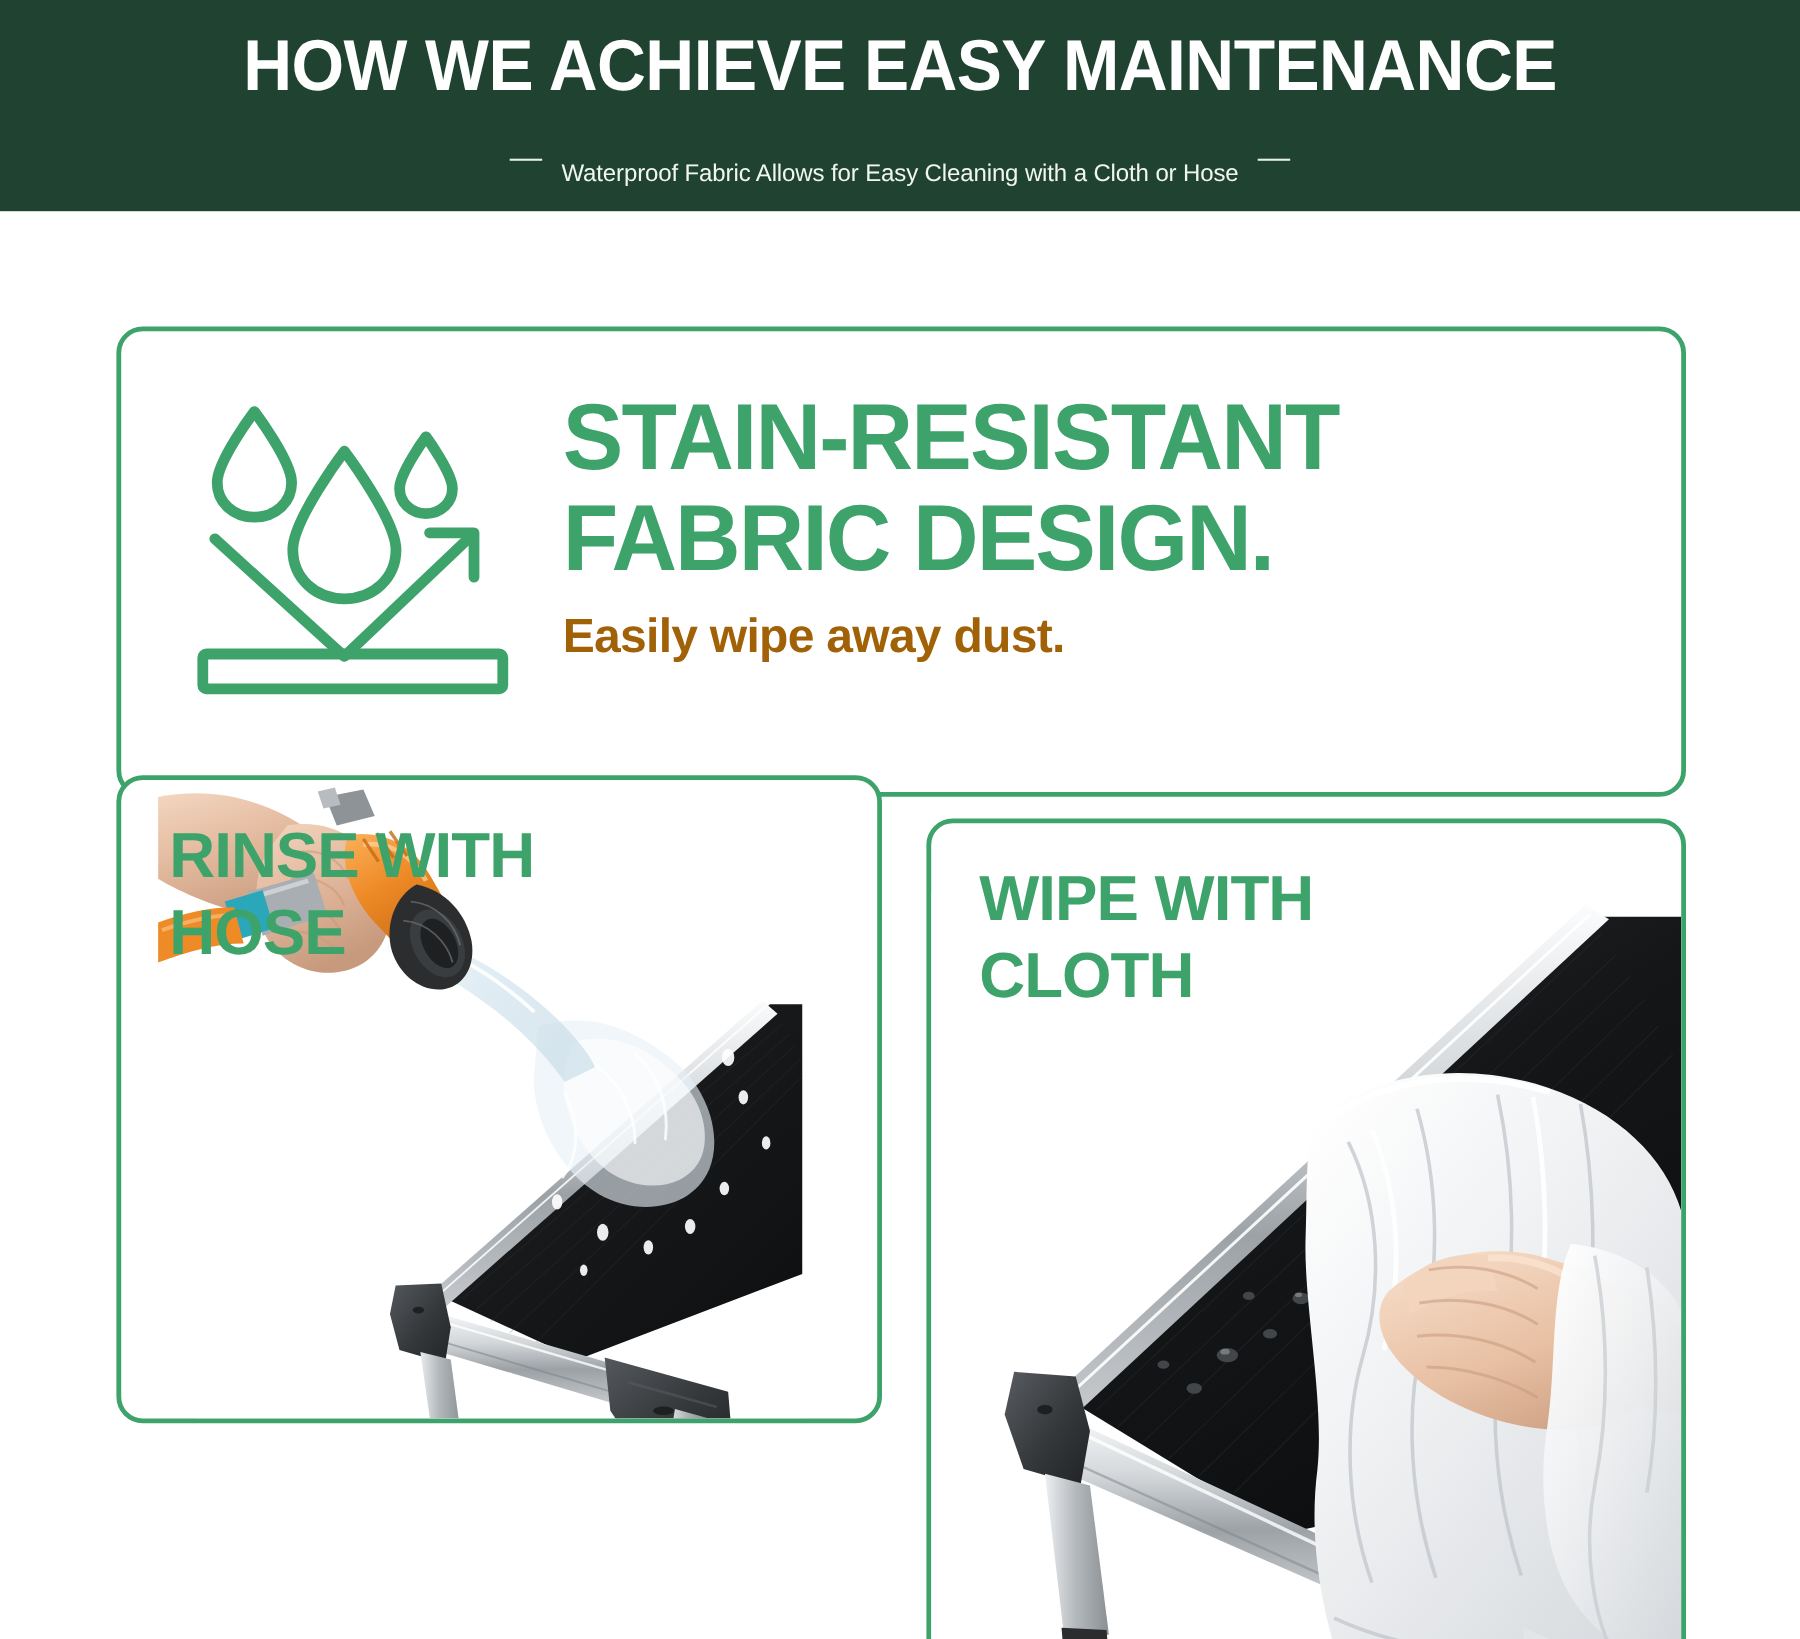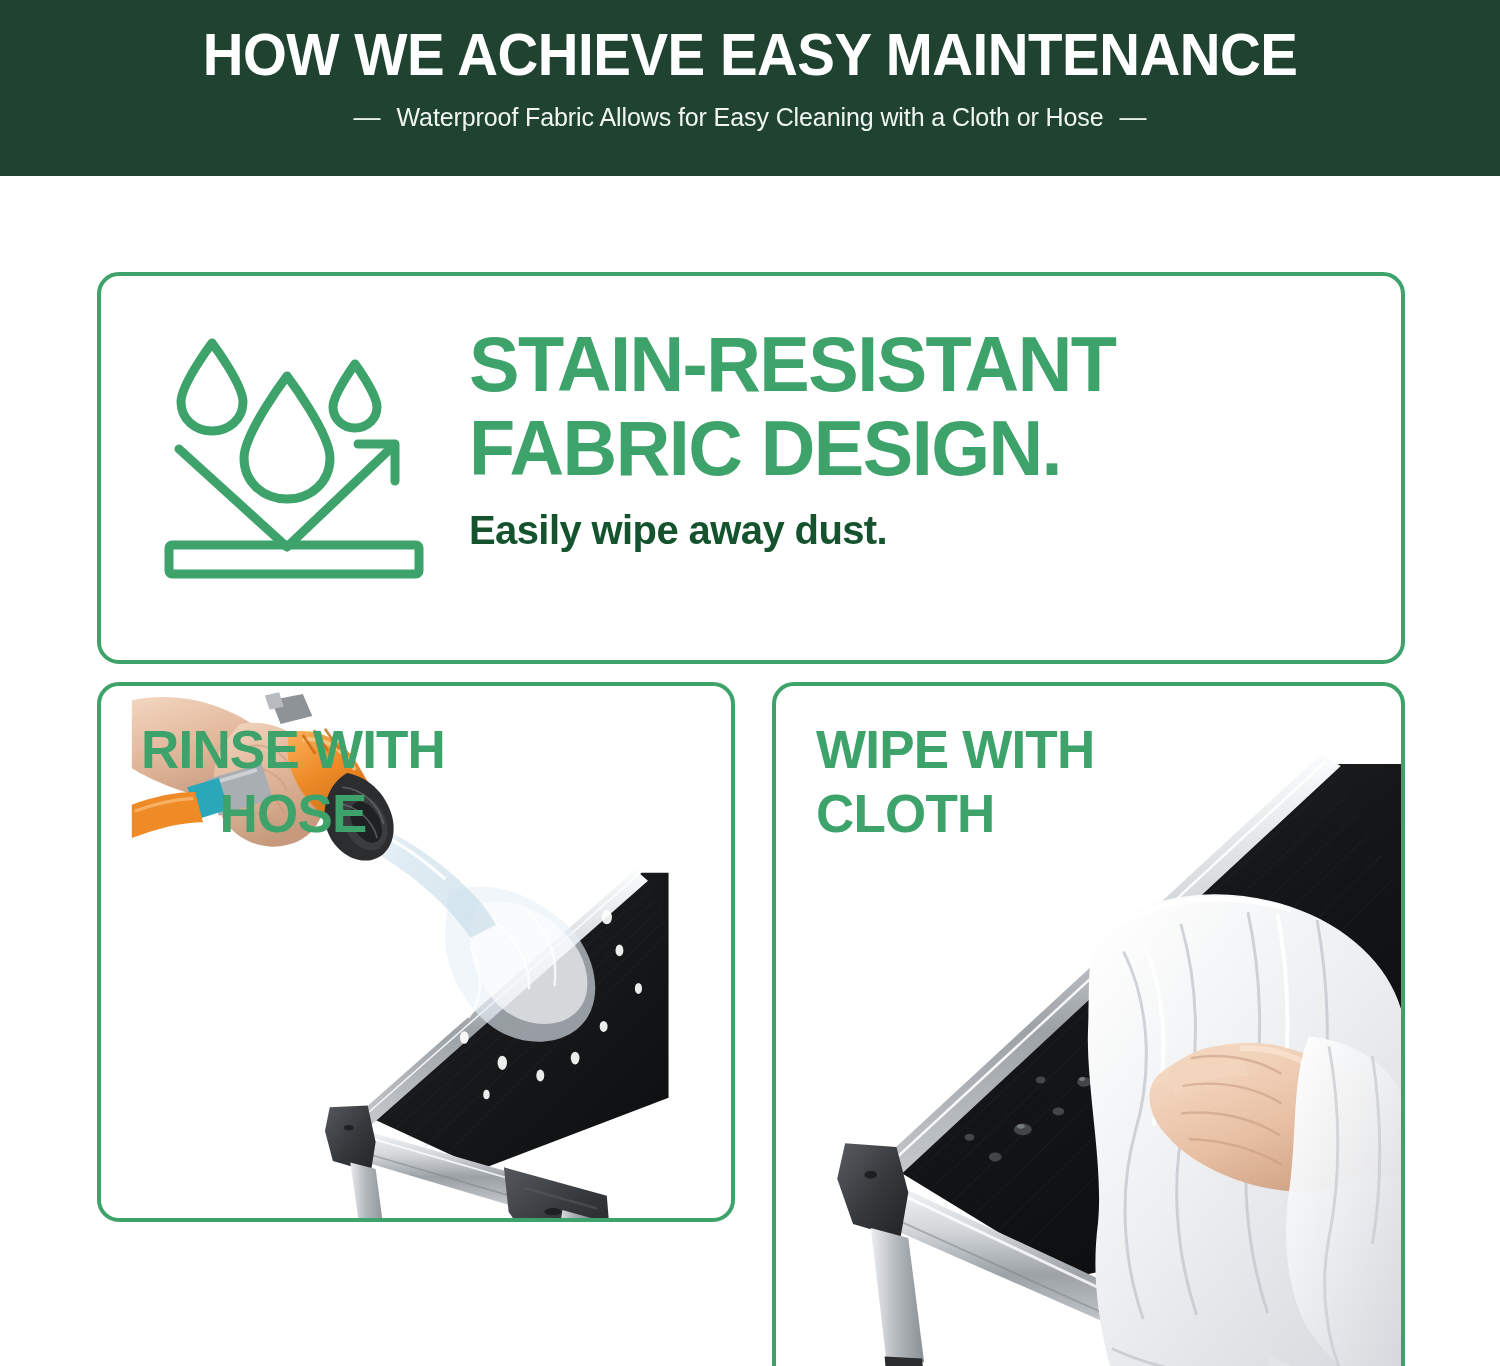--- a/index.html
+++ b/index.html
@@ -49,42 +49,43 @@
     white-space: nowrap;
   }
   .header-dash {
     color: #e8efe9;
     font-size: 27px;
     line-height: 30px;
     font-weight: 400;
   }
   .header-subtitle {
     color: #f2f6f2;
-    font-size: 25px;
+    font-size: 20px;
     line-height: 34px;
     font-weight: 400;
     letter-spacing: -0.1px;
+    margin-top: 28px;
   }
 
   
   .card {
     position: absolute;
     box-sizing: border-box;
     border: 4px solid #3DA36A;
     border-radius: 22px;
     background: #ffffff;
     overflow: hidden;
   }
   .card-top {
     left: 97px; top: 272px;
     width: 1308px; height: 392px;
     display: flex;
     align-items: center;
   }
-  .card-bl { left: 97px; top: 682px; width: 638px; height: 540px; text-align: center; }
+  .card-bl { left: 97px; top: 646px; width: 638px; height: 540px; }
   .card-br { left: 772px; top: 682px; width: 633px; height: 788px; }
 
   
   .drop-icon-wrap {
     position: absolute;
     left: 58px; top: 55px;
     width: 270px; height: 258px;
   }
   .headline-block {
     position: absolute;
@@ -95,21 +96,21 @@
     color: #3DA36A;
     font-weight: bold;
     font-size: 78px;
     line-height: 84px;
     letter-spacing: -1.6px;
     transform: scaleX(0.97);
     transform-origin: left center;
     margin: 0;
   }
   .subhead {
-    color: #14532d;
+    color: #a16207;
     font-weight: bold;
     font-size: 40px;
     line-height: 48px;
     letter-spacing: -0.6px;
     margin: 16px 0 0 0;
   }
 
   
   .card-title {
     position: absolute;

